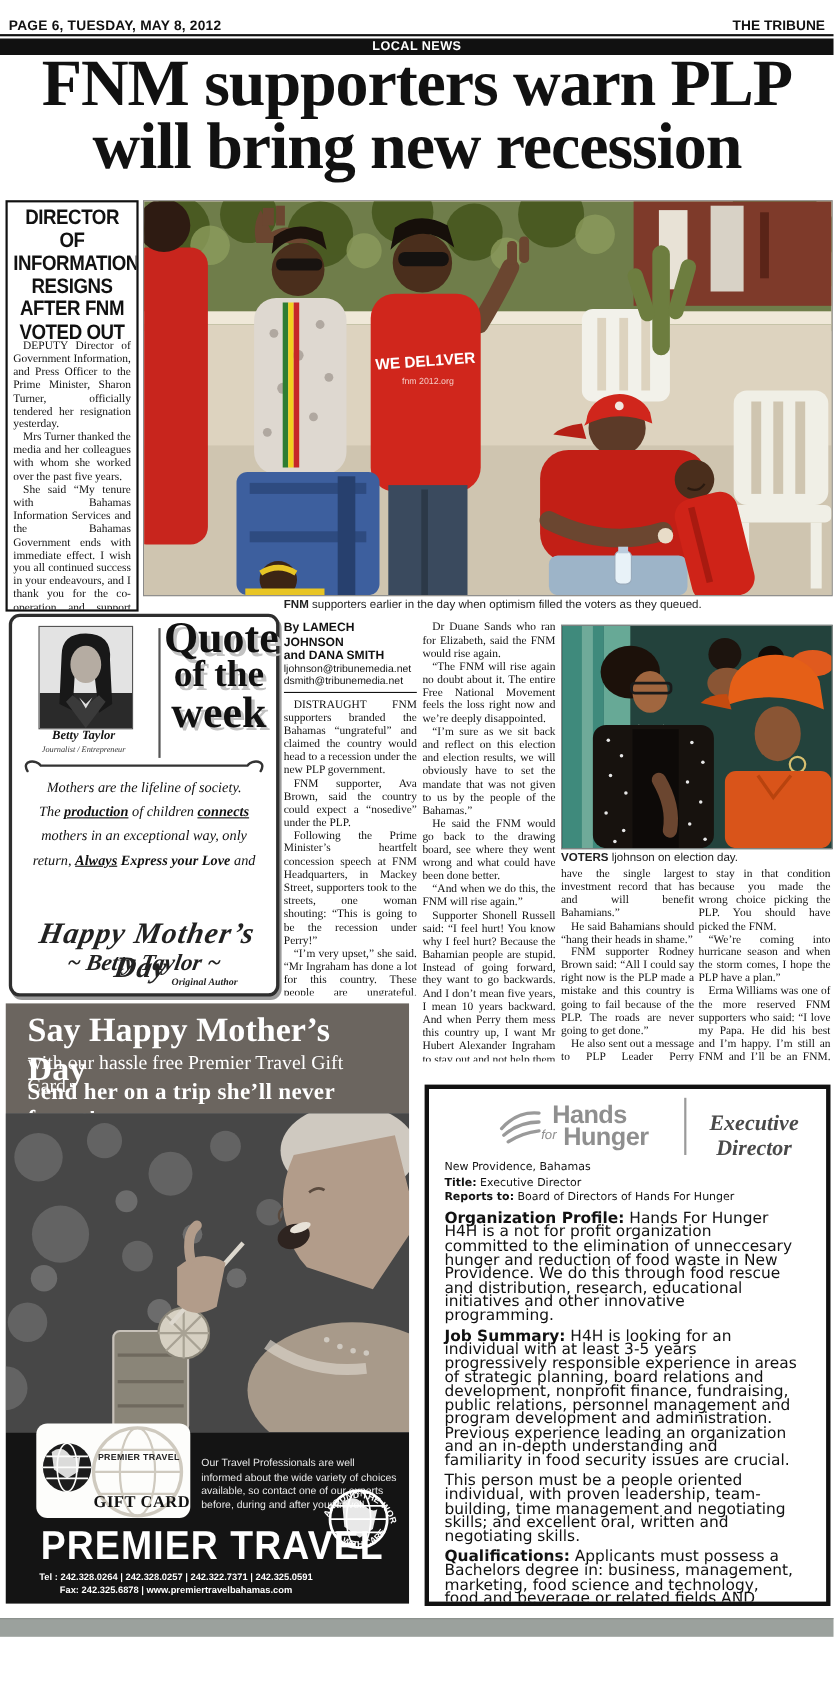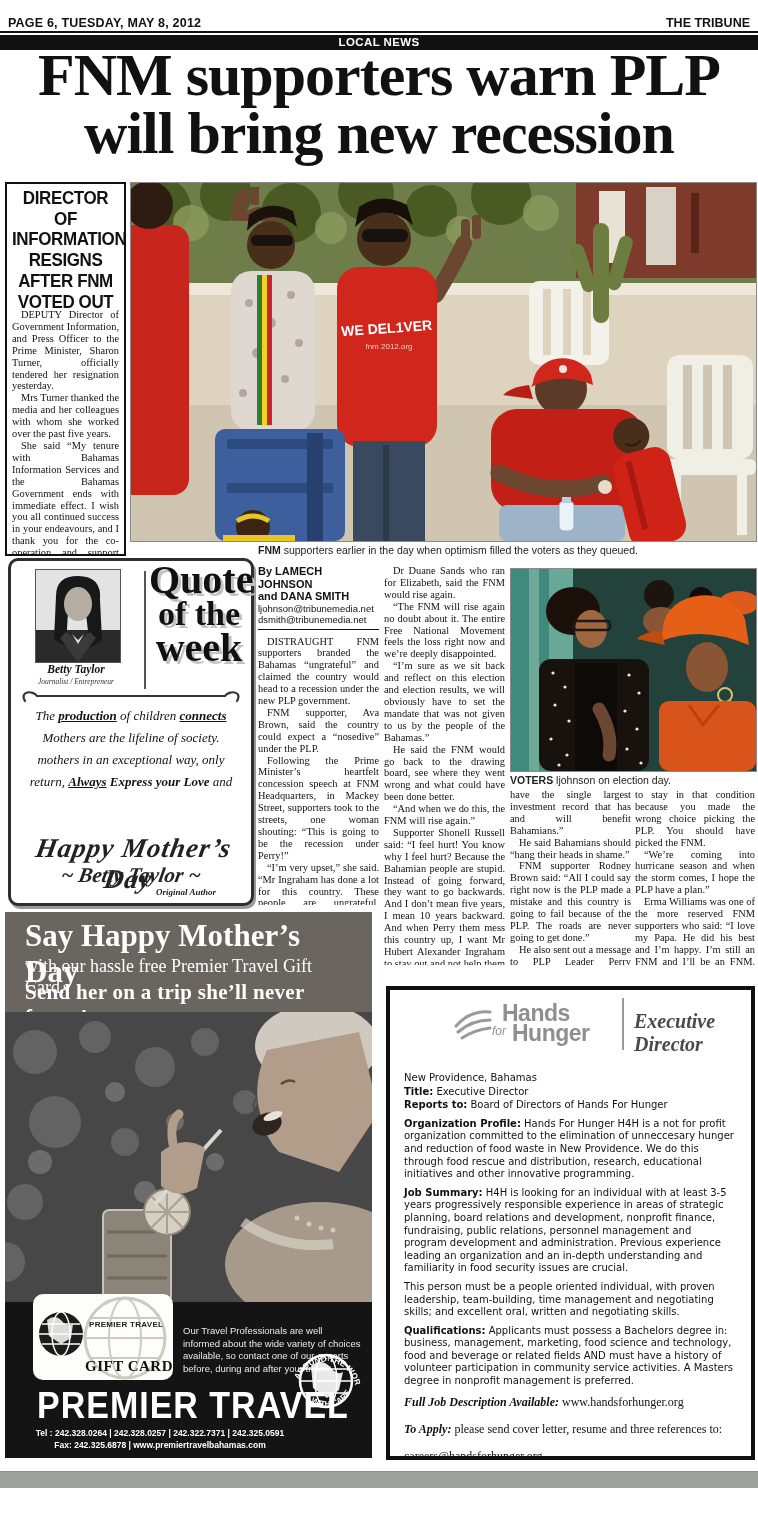--- a/index.html
+++ b/index.html
@@ -75,30 +75,30 @@
   .ta-blurb { position:absolute; top:6px; left:178px; width:178px; font:9.5px "Liberation Sans", sans-serif; color:#e9e9e9; line-height:12.5px;margin-top:17px; }
   .ta-brand { position:absolute; top:84px; left:32px; font:bold 34px "Liberation Sans", sans-serif; color:#fff; letter-spacing:1px; transform:scaleY(1.08); }
   .ta-tel { position:absolute; top:126px; left:10px; width:290px; text-align:center; font:bold 8.5px "Liberation Sans", sans-serif; color:#fff; }
   .ta-fax { position:absolute; top:138px; left:10px; width:290px; text-align:center; font:bold 8.5px "Liberation Sans", sans-serif; color:#fff; }
   .ta-globe { position:absolute; top:38px; left:282px; }
 
   
   .job-ad { position:absolute; top:986px; left:386px; width:369px; height:474px; box-sizing:border-box;
             border:4px solid #111; background:#fff; padding:8px 14px 0 14px; overflow:hidden;
             font-family:"DejaVu Sans", sans-serif; }
-  .ja-header { position:relative; height:54px; margin-bottom:20px; }
+  .ja-header { position:relative; height:54px; margin-bottom:4px;text-align:center; }
   .ja-logo { position:absolute; left:52px; top:2px; width:150px; height:50px; }
   .ja-logo-hands  { position:absolute; left:46px; top:0;  font:bold 23px "Liberation Sans", sans-serif; color:#8f8f8f; letter-spacing:-.5px; }
   .ja-logo-for    { position:absolute; left:36px; top:24px; font:italic 12px "Liberation Sans", sans-serif; color:#8f8f8f; }
   .ja-logo-hunger { position:absolute; left:56px; top:20px; font:bold 23px "Liberation Sans", sans-serif; color:#8f8f8f; letter-spacing:-.5px; }
   .ja-vline { position:absolute; left:218px; top:0; height:52px; width:2px; background:#9a9a9a; }
   .ja-position { position:absolute; left:230px; top:12px; font:bold italic 20px "Liberation Serif", serif; color:#4a4a4a; }
   .ja-line { font-size:10px; line-height:12.6px; margin:0 0 1px 0; }
   .ja-line b { font-weight:bold; }
-  .jp { font-size:10px; line-height:12.6px; margin:6px 0 0 0; text-align:left; }
+  .jp { font-size:14px; line-height:12.6px; margin:6px 12px 0 0; text-align:left; }
   .jp b { font-weight:bold; }
   .ja-serif { font:12px "Liberation Serif", serif; margin-top:7px; }
   .ja-serif b { font-weight:bold;font-style:italic; }
   .ja-email { font:12px "Liberation Serif", serif; margin-top:3px; }
 
   .bottom-bar { position:absolute; top:1471px; left:0; width:758px; height:16px; background:#9ba19d; border-top:1px solid #8a908c; }
 </style>
 </head>
 <body>
 
@@ -368,22 +368,22 @@
     <div class="qb-vline"></div>
     <div class="qb-title">
       <div class="t1">Quote</div>
       <div class="t2">of the</div>
       <div class="t3">week</div>
     </div>
     <svg class="qb-curl" width="228" height="14" viewBox="0 0 228 14">
       <path d="M8,12 C2,2 16,1 20,7 L208,7 C212,1 226,2 220,12" stroke="#333" stroke-width="2.2" fill="none" stroke-linecap="round"></path>
     </svg>
     <div class="qb-quote">
+        <div><span>Mothers are the lifeline of society.</span></div>
         <div><span>The </span><span class="b u">production</span><span> of  children </span><span class="b u">connects</span></div>
-        <div><span>Mothers are the lifeline of society.</span></div>
         <div><span>mothers in an exceptional way, only</span></div>
         <div><span>return, </span><span class="b u">Always</span><span> </span><span class="b">Express your Love</span><span> and</span></div>
       </div>
     <div class="script1">Happy Mother’s Day</div>
     <div class="script2">~ Betty Taylor ~</div>
     <div class="script3">Original Author</div>
   </div>
 
   <div class="travel-ad">
     <div class="ta-head">

